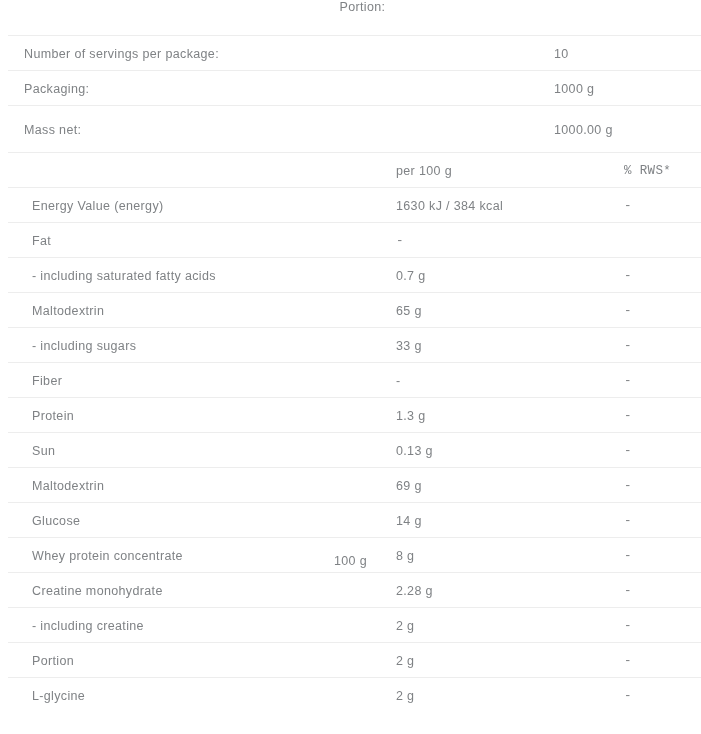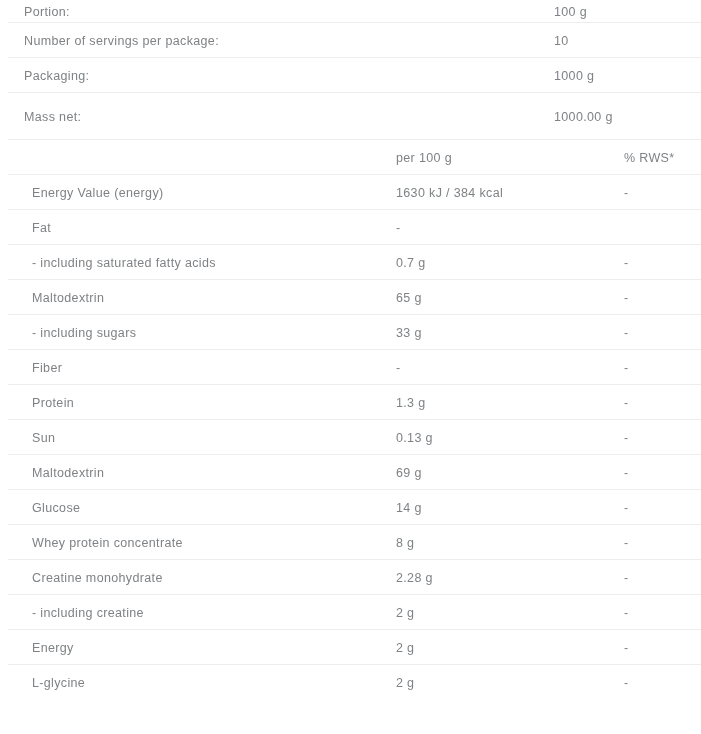--- a/index.html
+++ b/index.html
@@ -25,31 +25,31 @@
   .row::after {
     content: "";
     position: absolute;
     left: 8px;
     right: 0;
     bottom: 0;
     height: 1px;
     background: #ededed;
   }
   .row.no-divider::after { display: none; }
-  .row.first { height: 23px; }
+  .row.first { height: 36px; flex-direction: column; }
   .row.massnet { height: 47px; justify-content: space-between; }
   .row.section { height: 33px; }
   .lbl { padding-left: 24px; }
   
   .info-label { flex: 0 0 554px; padding-left: 24px; }
   .info-value { flex: 1 1 auto; }
   
   .n-label { flex: 0 0 396px; padding-left: 32px; }
   .n-per   { flex: 0 0 228px; }
-  .n-rws   { flex: 1 1 auto; }
+  .n-rws   { flex: 1 1 auto; font-family: Liberation Mono, monospace; }
 </style>
 </head>
 <body style="background: rgb(255, 255, 255); color: rgb(127, 130, 133);">
 
 <div class="tablewrap">
 
   <div class="row first">
     <span class="info-label">Portion:</span>
     <span class="info-value">100 g</span>
   </div>
@@ -135,21 +135,21 @@
     <span class="n-label">Creatine monohydrate</span>
     <span class="n-per">2.28 g</span>
     <span class="n-rws">-</span>
   </div>
   <div class="row">
     <span class="n-label">- including creatine</span>
     <span class="n-per">2 g</span>
     <span class="n-rws">-</span>
   </div>
   <div class="row">
-    <span class="n-label">Energy</span>
+    <span class="n-label">Portion</span>
     <span class="n-per">2 g</span>
     <span class="n-rws">-</span>
   </div>
   <div class="row no-divider">
     <span class="n-label">L-glycine</span>
     <span class="n-per">2 g</span>
     <span class="n-rws">-</span>
   </div>
 
 </div>

